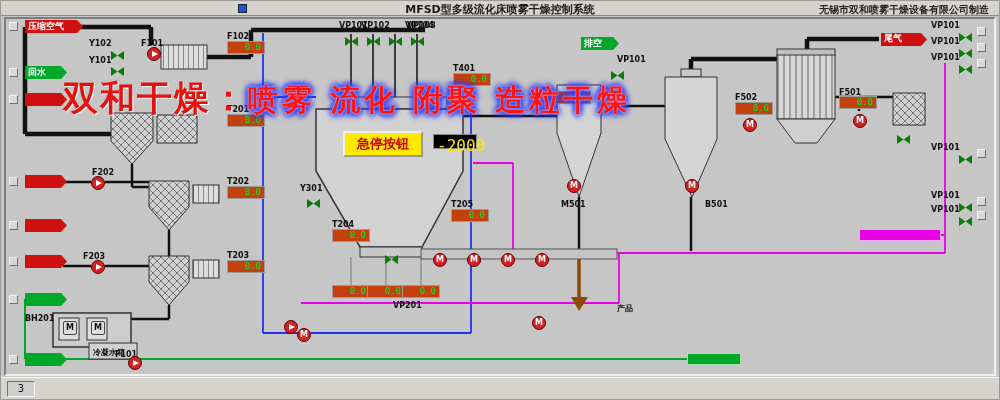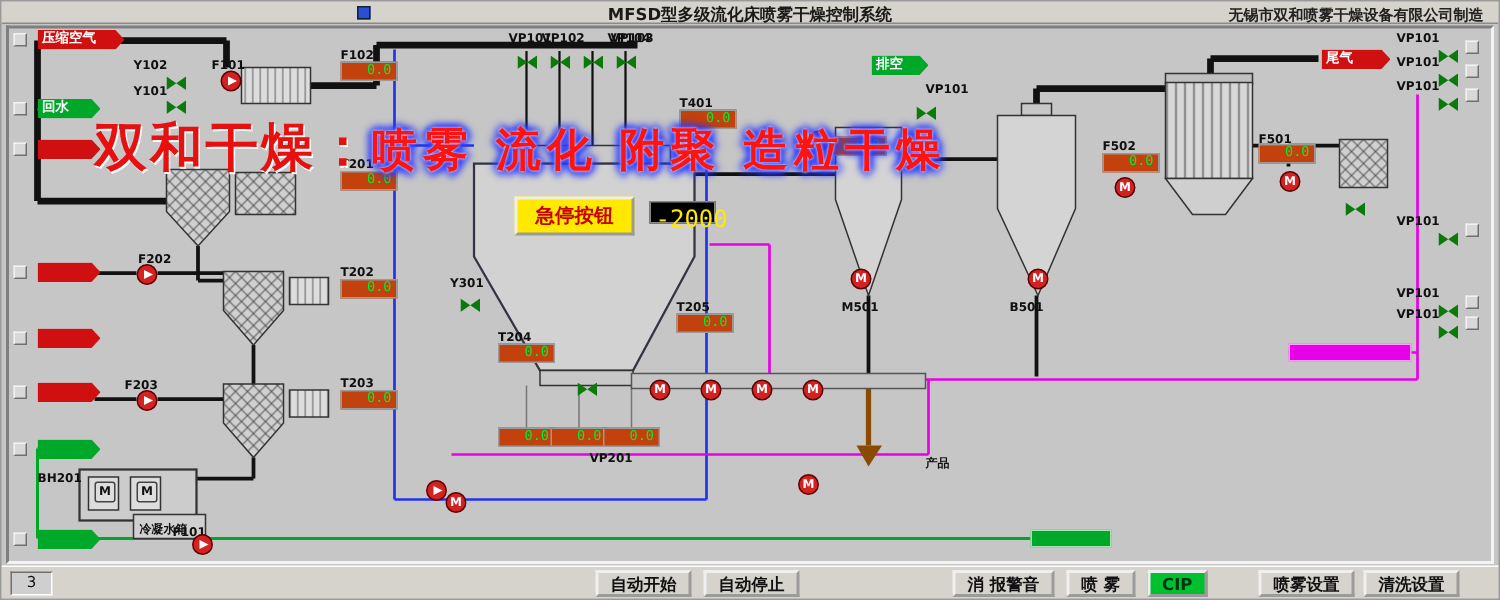--- a/index.html
+++ b/index.html
@@ -154,21 +154,21 @@
     <div class="tag" style="left: 452px; top: 63px;">T401</div>
     <div class="tag" style="left: 226px; top: 104px;">T201</div>
     <div class="tag" style="left: 226px; top: 176px;">T202</div>
     <div class="tag" style="left: 226px; top: 250px;">T203</div>
     <div class="tag" style="left: 331px; top: 219px;">T204</div>
     <div class="tag" style="left: 450px; top: 199px;">T205</div>
     <div class="tag" style="left: 299px; top: 183px;">Y301</div>
     <div class="tag" style="left: 336px; top: 284px;">V201</div>
     <div class="tag" style="left: 392px; top: 300px;">VP201</div>
     <div class="tag" style="left: 560px; top: 199px;">M501</div>
-    <div class="tag" style="left: 672px; top: 199px;">B501</div>
+    <div class="tag" style="left: 704px; top: 199px;">B501</div>
     <div class="tag" style="left: 734px; top: 92px;">F502</div>
     <div class="tag" style="left: 838px; top: 87px;">F501</div>
     <div class="tag" style="left: 616px; top: 54px;">VP101</div>
     <div class="tag" style="left: 930px; top: 20px;">VP101</div>
     <div class="tag" style="left: 930px; top: 36px;">VP101</div>
     <div class="tag" style="left: 930px; top: 52px;">VP101</div>
     <div class="tag" style="left: 930px; top: 142px;">VP101</div>
     <div class="tag" style="left: 930px; top: 190px;">VP101</div>
     <div class="tag" style="left: 930px; top: 204px;">VP101</div>
     <div class="tag" style="left: 68px; top: 167px; margin-left: 23px;">F202</div>
@@ -292,22 +292,13 @@
 
 <button id="estop">急停按钮</button>
 <div id="level">-2000</div>
 
 <div id="wm">
   <span class="brand">双和干燥：</span><span class="slogan">喷雾 流化 附聚 造粒干燥</span>
 </div>
 
 <div id="statusbar">
   <div id="pagebox">3</div>
-  <div id="btnbar">
-      <button class="sbtn" style="margin-left: 0px;">自动开始</button>
-      <button class="sbtn" style="margin-left: 8px;">自动停止</button>
-      <button class="sbtn" style="margin-left: 102px;">消 报警音</button>
-      <button class="sbtn" style="margin-left: 8px;">喷 雾</button>
-      <button class="sbtn green" style="margin-left: 8px;">CIP</button>
-      <button class="sbtn" style="margin-left: 34px;">喷雾设置</button>
-      <button class="sbtn" style="margin-left: 6px;">清洗设置</button>
-    </div>
 </div>
 
 </body></html>

